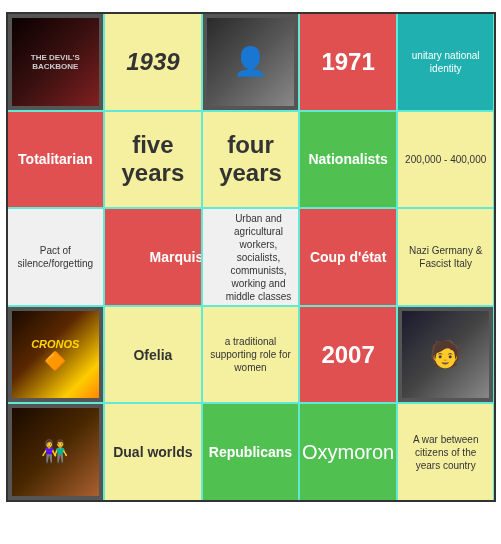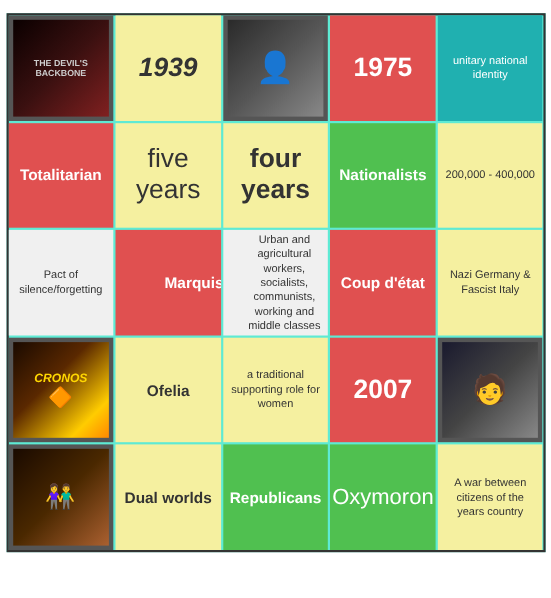--- a/index.html
+++ b/index.html
@@ -127,30 +127,30 @@
     </div>
     <div class="cell bg-yellow">
       <span style="font-size: 24px; font-weight: bold; font-style: italic;">1939</span>
     </div>
     <div class="cell image-cell">
       <div class="man-img" style="width: 100%; height: 100%;">
         <span style="font-size:28px;">👤</span>
       </div>
     </div>
     <div class="cell bg-red">
-      <span style="font-size: 24px; font-weight: bold;">1975</span>
+      <span style="font-size: 24px; font-weight: bold;">1971</span>
     </div>
     <div class="cell bg-teal">
       <span style="font-size: 10px; font-weight: normal; line-height: 1.3;">unitary national identity</span>
     </div>
     <div class="cell bg-red">
       <span style="font-size: 14px; font-weight: bold;">Totalitarian</span>
     </div>
     <div class="cell bg-yellow">
-      <span style="font-size: 24px; font-weight: normal;">five years</span>
+      <span style="font-size: 24px; font-weight: bold;">five years</span>
     </div>
     <div class="cell bg-yellow">
       <span style="font-size: 24px; font-weight: bold;">four years</span>
     </div>
     <div class="cell bg-green">
       <span style="font-size: 14px; font-weight: bold;">Nationalists</span>
     </div>
     <div class="cell bg-yellow">
       <span style="font-size: 10px; font-weight: normal; line-height: 1.3;">200,000 - 400,000</span>
     </div>

